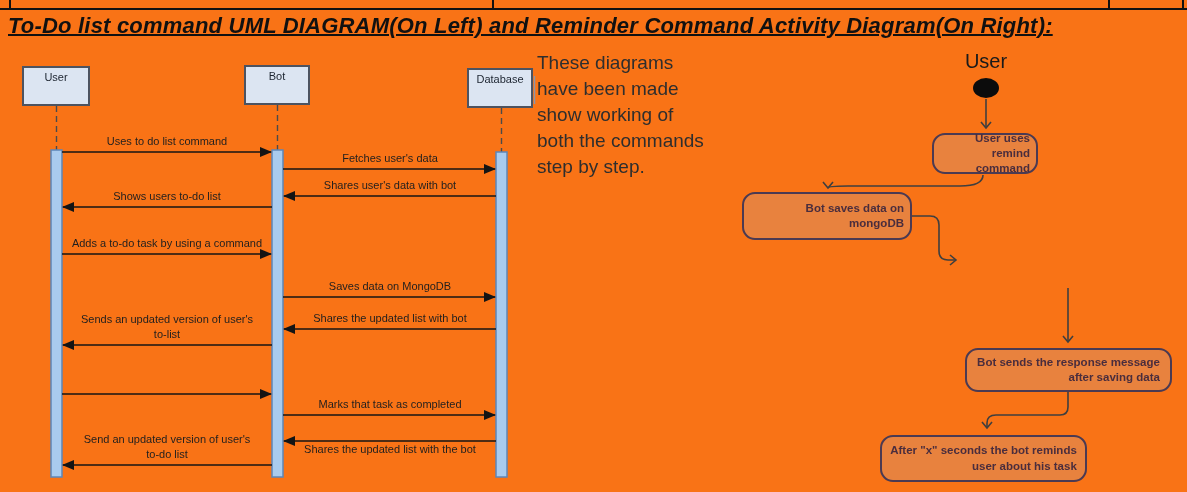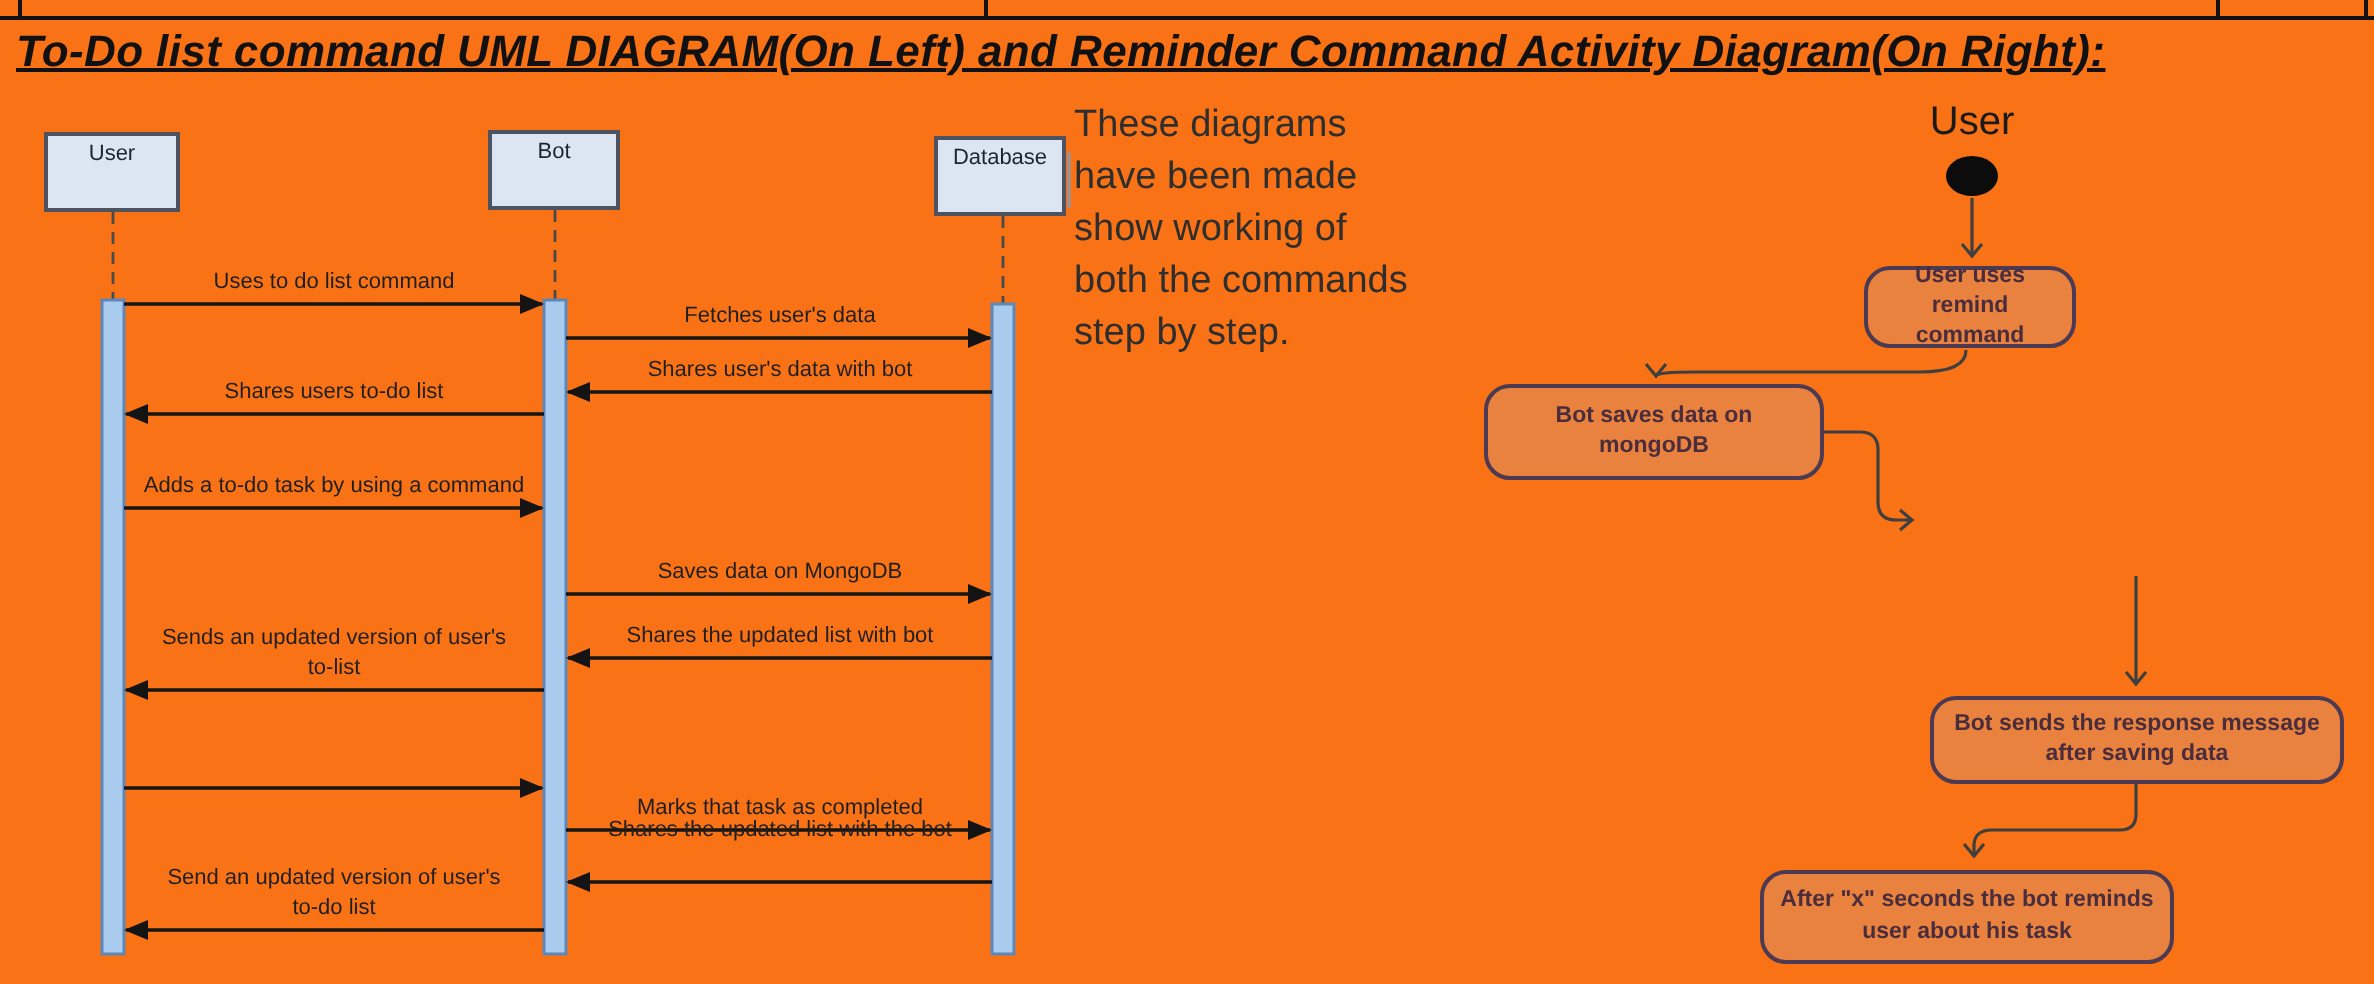--- a/index.html
+++ b/index.html
@@ -36,21 +36,21 @@
   }
   
   .activity-actor-label{
     position:absolute;left:946px;top:50px;width:80px;text-align:center;
     font-size:20px;color:#1a1a1a;
   }
   .node{
     position:absolute;box-sizing:border-box;border-radius:13px;
     background:var(--node_fill,#E8823E);border:2px solid var(--node_border,#4B3A52);
     color:var(--node_text,#4A2D3D);font-size:11.5px;font-weight:600;line-height:1.32;
-    display:flex;align-items:center;justify-content:center;text-align:center;
+    display:flex;align-items:center;justify-content:center;text-align:right;
     white-space:pre-line;padding:2px 6px;
   }
   svg.overlay{position:absolute;left:0;top:0;pointer-events:none;}
   .lifeline{stroke:#4a4a4a;stroke-width:1.4;stroke-dasharray:6 4;fill:none;}
   .act-bar{fill:var(--activation_fill,#A9CBEE);stroke:var(--activation_border,#5D87B8);stroke-width:1.5;}
   .seq-arrow{stroke:#141414;stroke-width:1.7;fill:none;}
   .act-edge{stroke:#3f3f3f;stroke-width:1.6;fill:none;}
   .img-edge-artifact{stroke:#8c96a8;stroke-width:1.5;}
 </style>
 </head>
@@ -121,28 +121,28 @@
   <div class="actor-box" style="left:244px;top:65px;width:66px;">
     <span>Bot</span>
   </div>
   <div class="actor-box" style="left:467px;top:68px;width:66px;">
     <span>Database</span>
   </div>
 
   <div class="msg-label col-left" style="top:134px;">Uses to do list command</div>
   <div class="msg-label col-right" style="top:151px;">Fetches user's data</div>
   <div class="msg-label col-right" style="top:178px;">Shares user's data with bot</div>
-  <div class="msg-label col-left" style="top:189px;">Shares users to-do list</div>
+  <div class="msg-label col-left" style="top:189px;">Shows users to-do list</div>
   <div class="msg-label col-left" style="top:236px;">Adds a to-do task by using a command</div>
   <div class="msg-label col-right" style="top:279px;">Saves data on MongoDB</div>
   <div class="msg-label col-right" style="top:311px;">Shares the updated list with bot</div>
   <div class="msg-label col-left" style="top:312px;">Sends an updated version of user's
 to-list</div>
   <div class="msg-label col-right" style="top:397px;text-align:center;">Marks that task as completed</div>
-  <div class="msg-label col-right" style="top:408px;">Shares the updated list with the bot</div>
+  <div class="msg-label col-right" style="top:442px;">Shares the updated list with the bot</div>
   <div class="msg-label col-left" style="top:432px;">Send an updated version of user's
 to-do list</div>
 
   <div class="desc">These diagrams
 have been made
 show working of
 both the commands
 step by step.</div>
 
   <div class="activity-actor-label">User</div>

